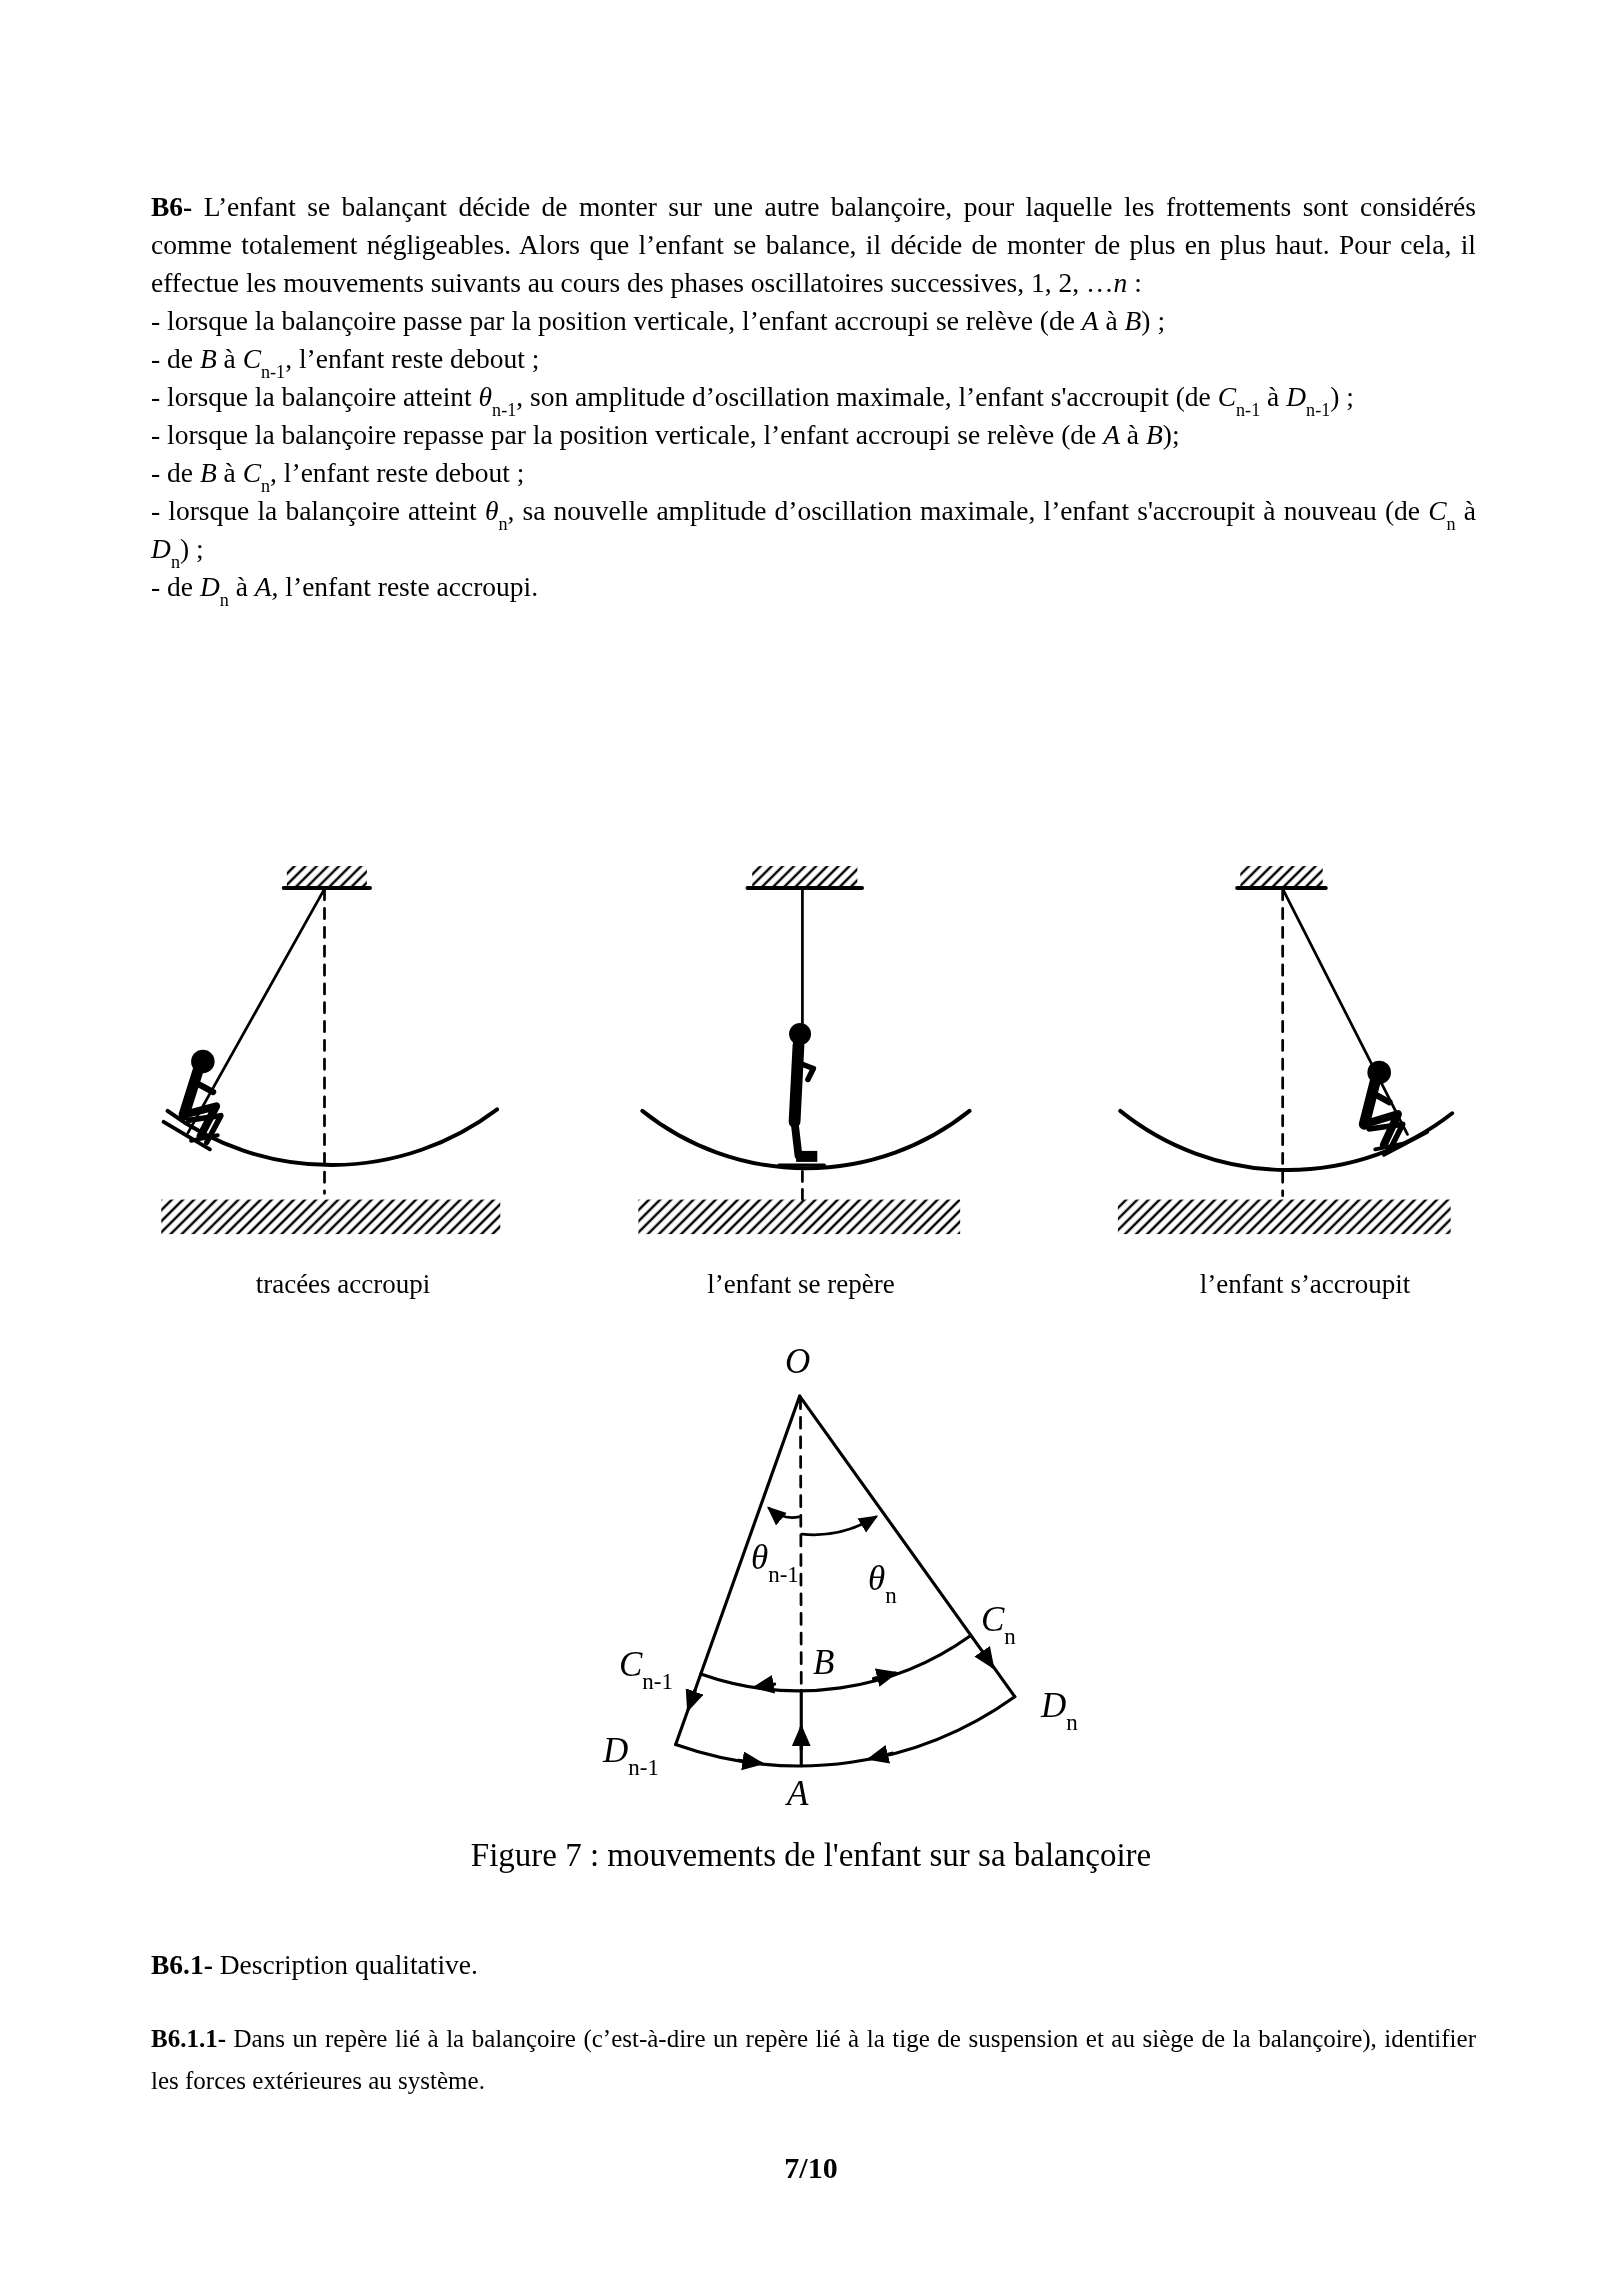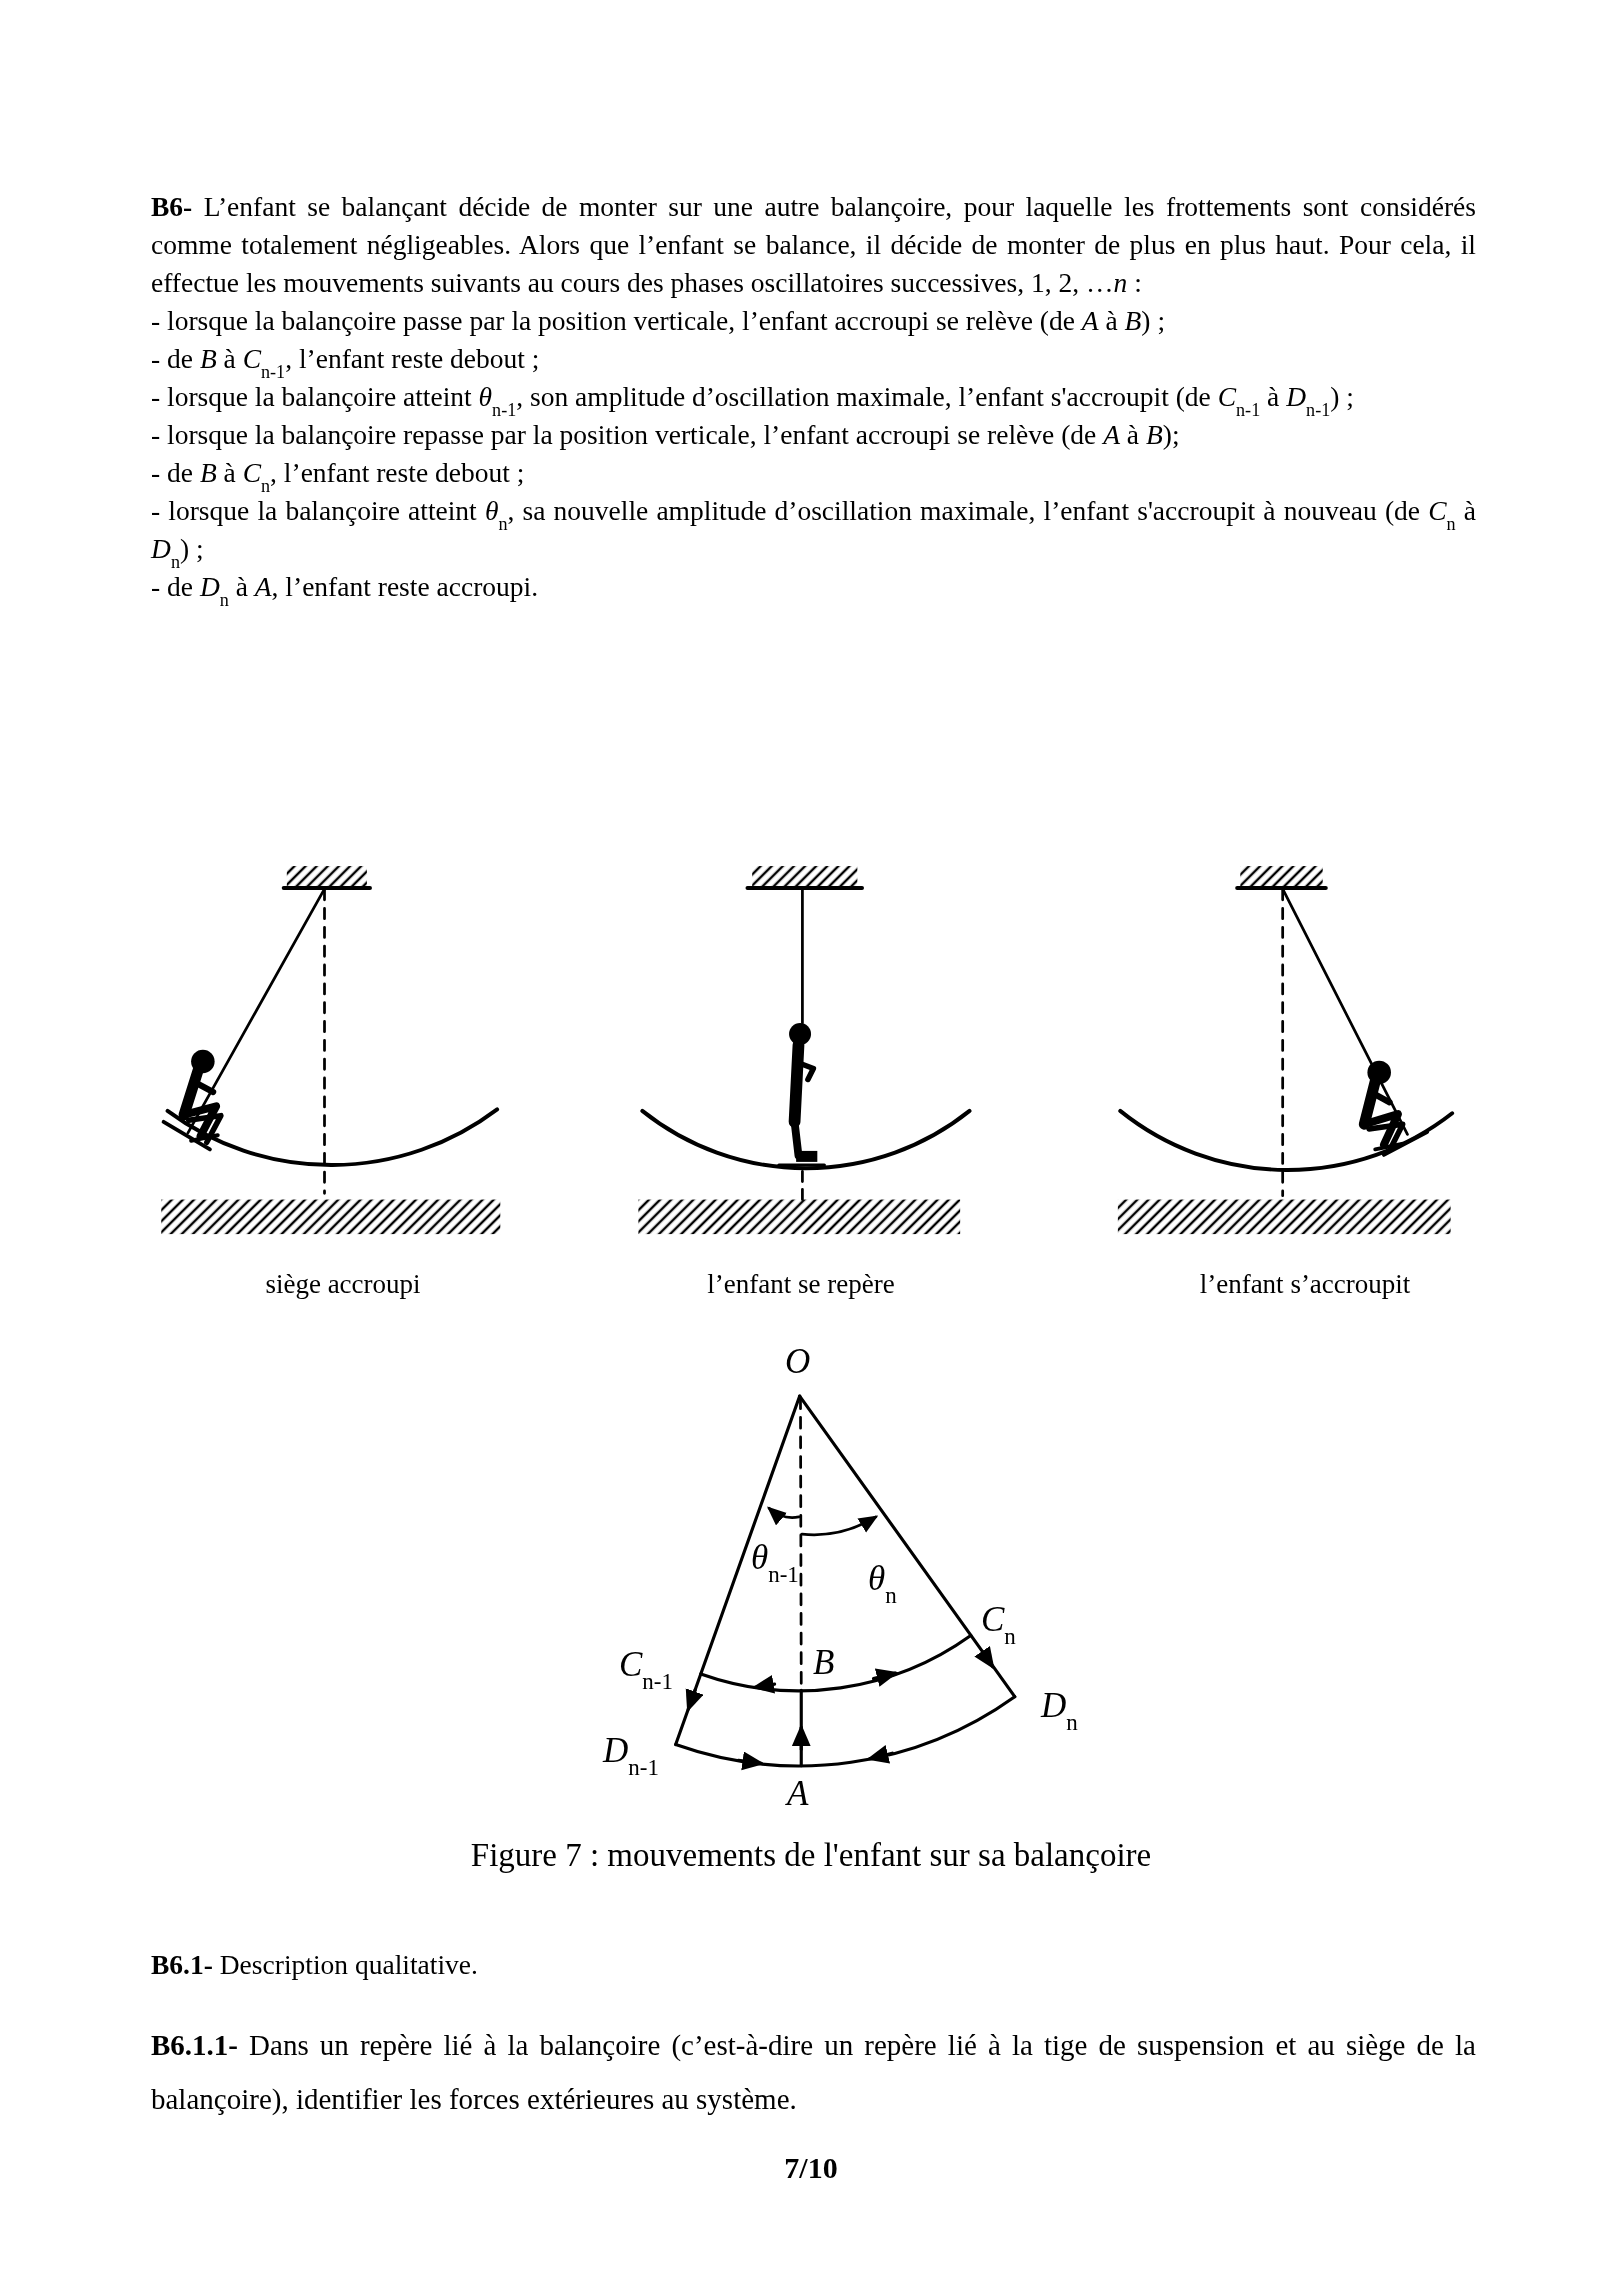--- a/index.html
+++ b/index.html
@@ -23,21 +23,21 @@
   }
   .fig-label { position:absolute; font-size:35px; line-height:1; white-space:nowrap; }
   .fig-label sub { font-size:23px; top:0.22em; }
   .fig7-caption {
     position:absolute; top:1837px; left:0; width:100%;
     text-align:center; font-size:33px;
   }
   .b61 { position:absolute; left:151px; top:1949px; font-size:27.5px; }
   .b611 {
     position:absolute; left:151px; top:2018px; width:1325px;
-    font-size:29px; line-height:54px; text-align:justify;
+    font-size:25px; line-height:42px; text-align:justify;
   }
   .pagenum {
     position:absolute; top:2151px; left:0; width:100%;
     text-align:center; font-size:30px; font-weight:bold;
   }
 </style>
 </head>
 <body>
 
 <div>
@@ -107,21 +107,21 @@
         <path d="M1748,1392 L1770,1404" stroke-width="8"></path>
         <path d="M1738,1432 L1781,1419 L1763,1458" stroke-width="10" stroke-linejoin="round"></path>
         <path d="M1744,1438 L1787,1432 L1771,1464" stroke-width="7" stroke-linejoin="round"></path>
         <path d="M1763,1471 L1818,1442" stroke-width="5"></path>
         <path d="M1752,1464 L1786,1457" stroke-width="5"></path>
       </g>
       <rect x="1424" y="1528" width="424" height="44" fill="url(#hatch)" stroke="none"></rect>
     </g>
   </svg>
 
-  <div class="diagram-caption" style="left:343px;">siège accroupi</div>
+  <div class="diagram-caption" style="left:343px;">tracées accroupi</div>
   <div class="diagram-caption" style="left:801px;">l’enfant se repère</div>
   <div class="diagram-caption" style="left:1305px;">l’enfant s’accroupit</div>
 
   <svg style="left:550px; top:1327px;" width="581" height="518" viewBox="700 1690 740 660" stroke="#000" fill="none" stroke-linecap="round">
     <defs>
       <marker id="arw" markerWidth="7" markerHeight="7" refX="6" refY="3" orient="auto">
         <path d="M0,0 L7,3 L0,6 Z" fill="#000" stroke="none"></path>
       </marker>
     </defs>
     <line x1="1018" y1="1778" x2="860" y2="2222" stroke-width="4"></line>

